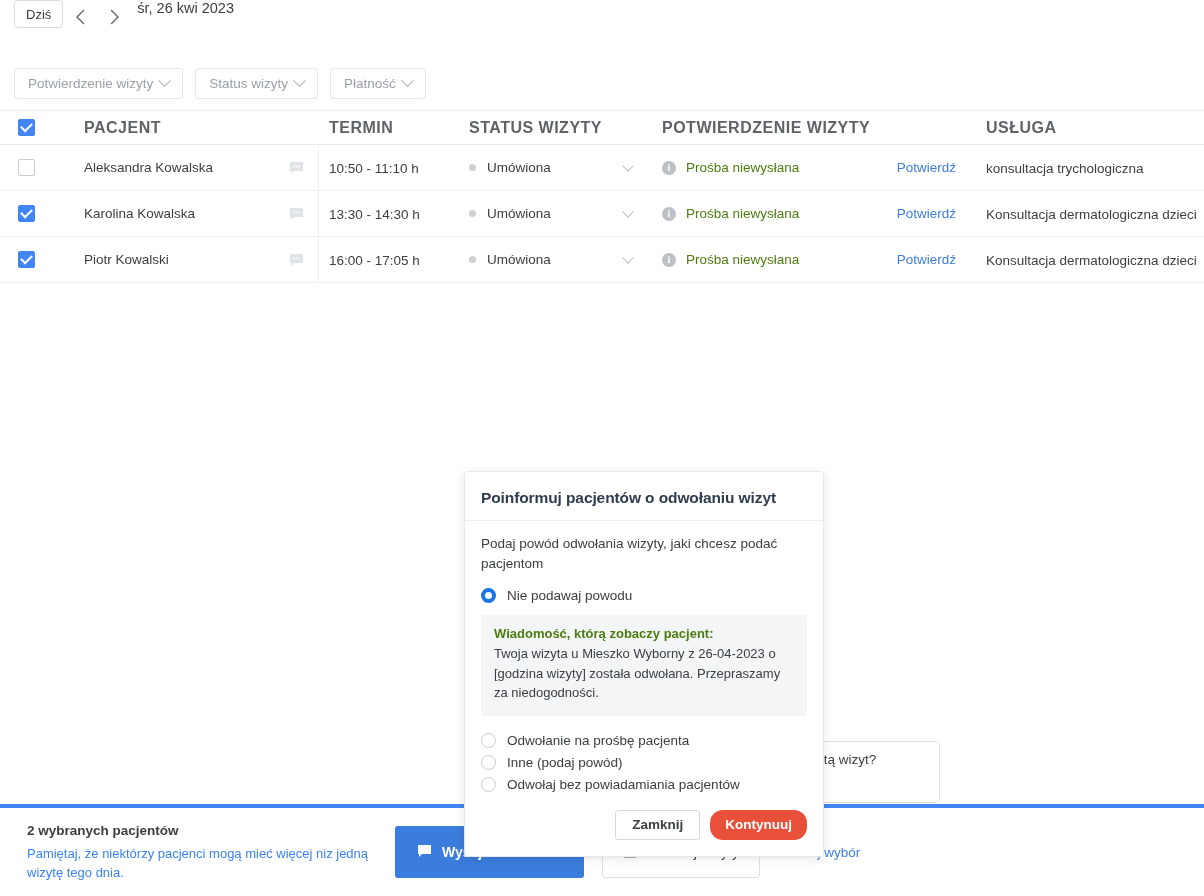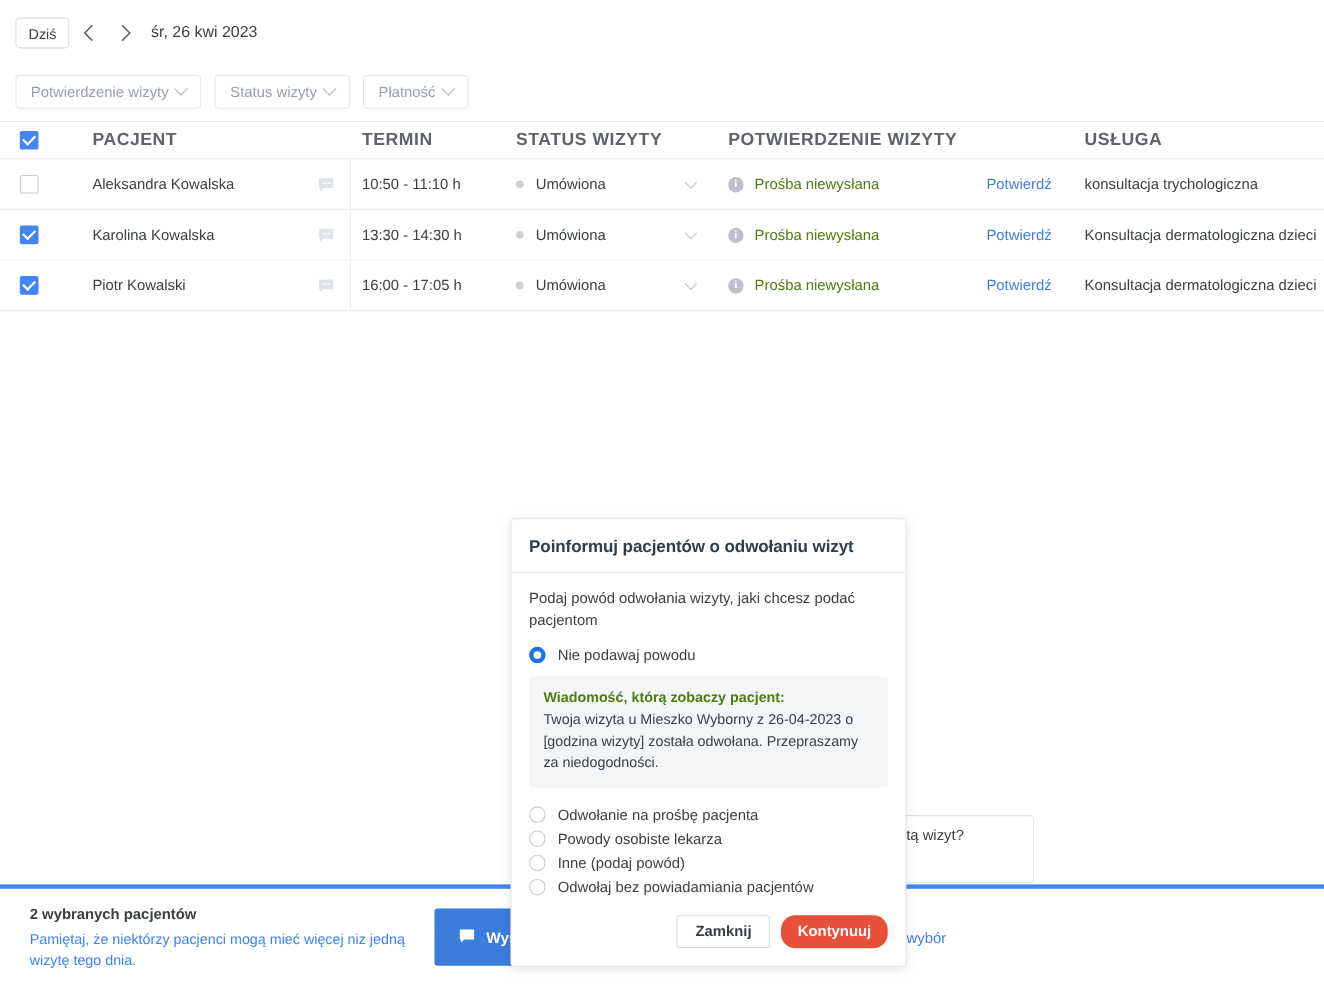--- a/index.html
+++ b/index.html
@@ -8,21 +8,21 @@
     font-family: "Liberation Sans", sans-serif;
     background: #ffffff;
     color: #3c4043;
     overflow: hidden;
   }
   #root { position: relative; width: 1204px; height: 896px; }
 
   
   .toolbar {
     position: absolute; left: 0; top: 0; width: 1204px; height: 60px;
-    display: flex; align-items: center; padding-left: 14px; gap: 0;
+    display: flex; align-items: flex-start; padding-left: 14px; gap: 0;
   }
   .today-btn {
     height: 28px; min-width: 46px; padding: 0 11px;
     border: 1px solid #dadce0; border-radius: 4px; background: #fff;
     font-size: 13px; color: #3c4043; cursor: pointer;
     display: flex; align-items: center; justify-content: center;
     font-family: "Liberation Sans", sans-serif;
   }
   .nav-arrow {
     width: 34px; height: 34px; border: none; background: transparent;
@@ -349,24 +349,20 @@
 
     <div class="msgbox">
       <div class="msgbox-title">Wiadomość, którą zobaczy pacjent:</div>
       <div class="msgbox-body">Twoja wizyta u Mieszko Wyborny z 26-04-2023 o [godzina wizyty] została odwołana. Przepraszamy za niedogodności.</div>
     </div>
 
     <div class="radio-group2">
       <div class="radio-line">
         <span class="radio"></span>
         <span class="radio-label">Odwołanie na prośbę pacjenta</span>
-      </div>
-      <div class="radio-line">
-        <span class="radio"></span>
-        <span class="radio-label">Powody osobiste lekarza</span>
       </div>
       <div class="radio-line">
         <span class="radio"></span>
         <span class="radio-label">Inne (podaj powód)</span>
       </div>
       <div class="radio-line">
         <span class="radio"></span>
         <span class="radio-label">Odwołaj bez powiadamiania pacjentów</span>
       </div>
     </div>

